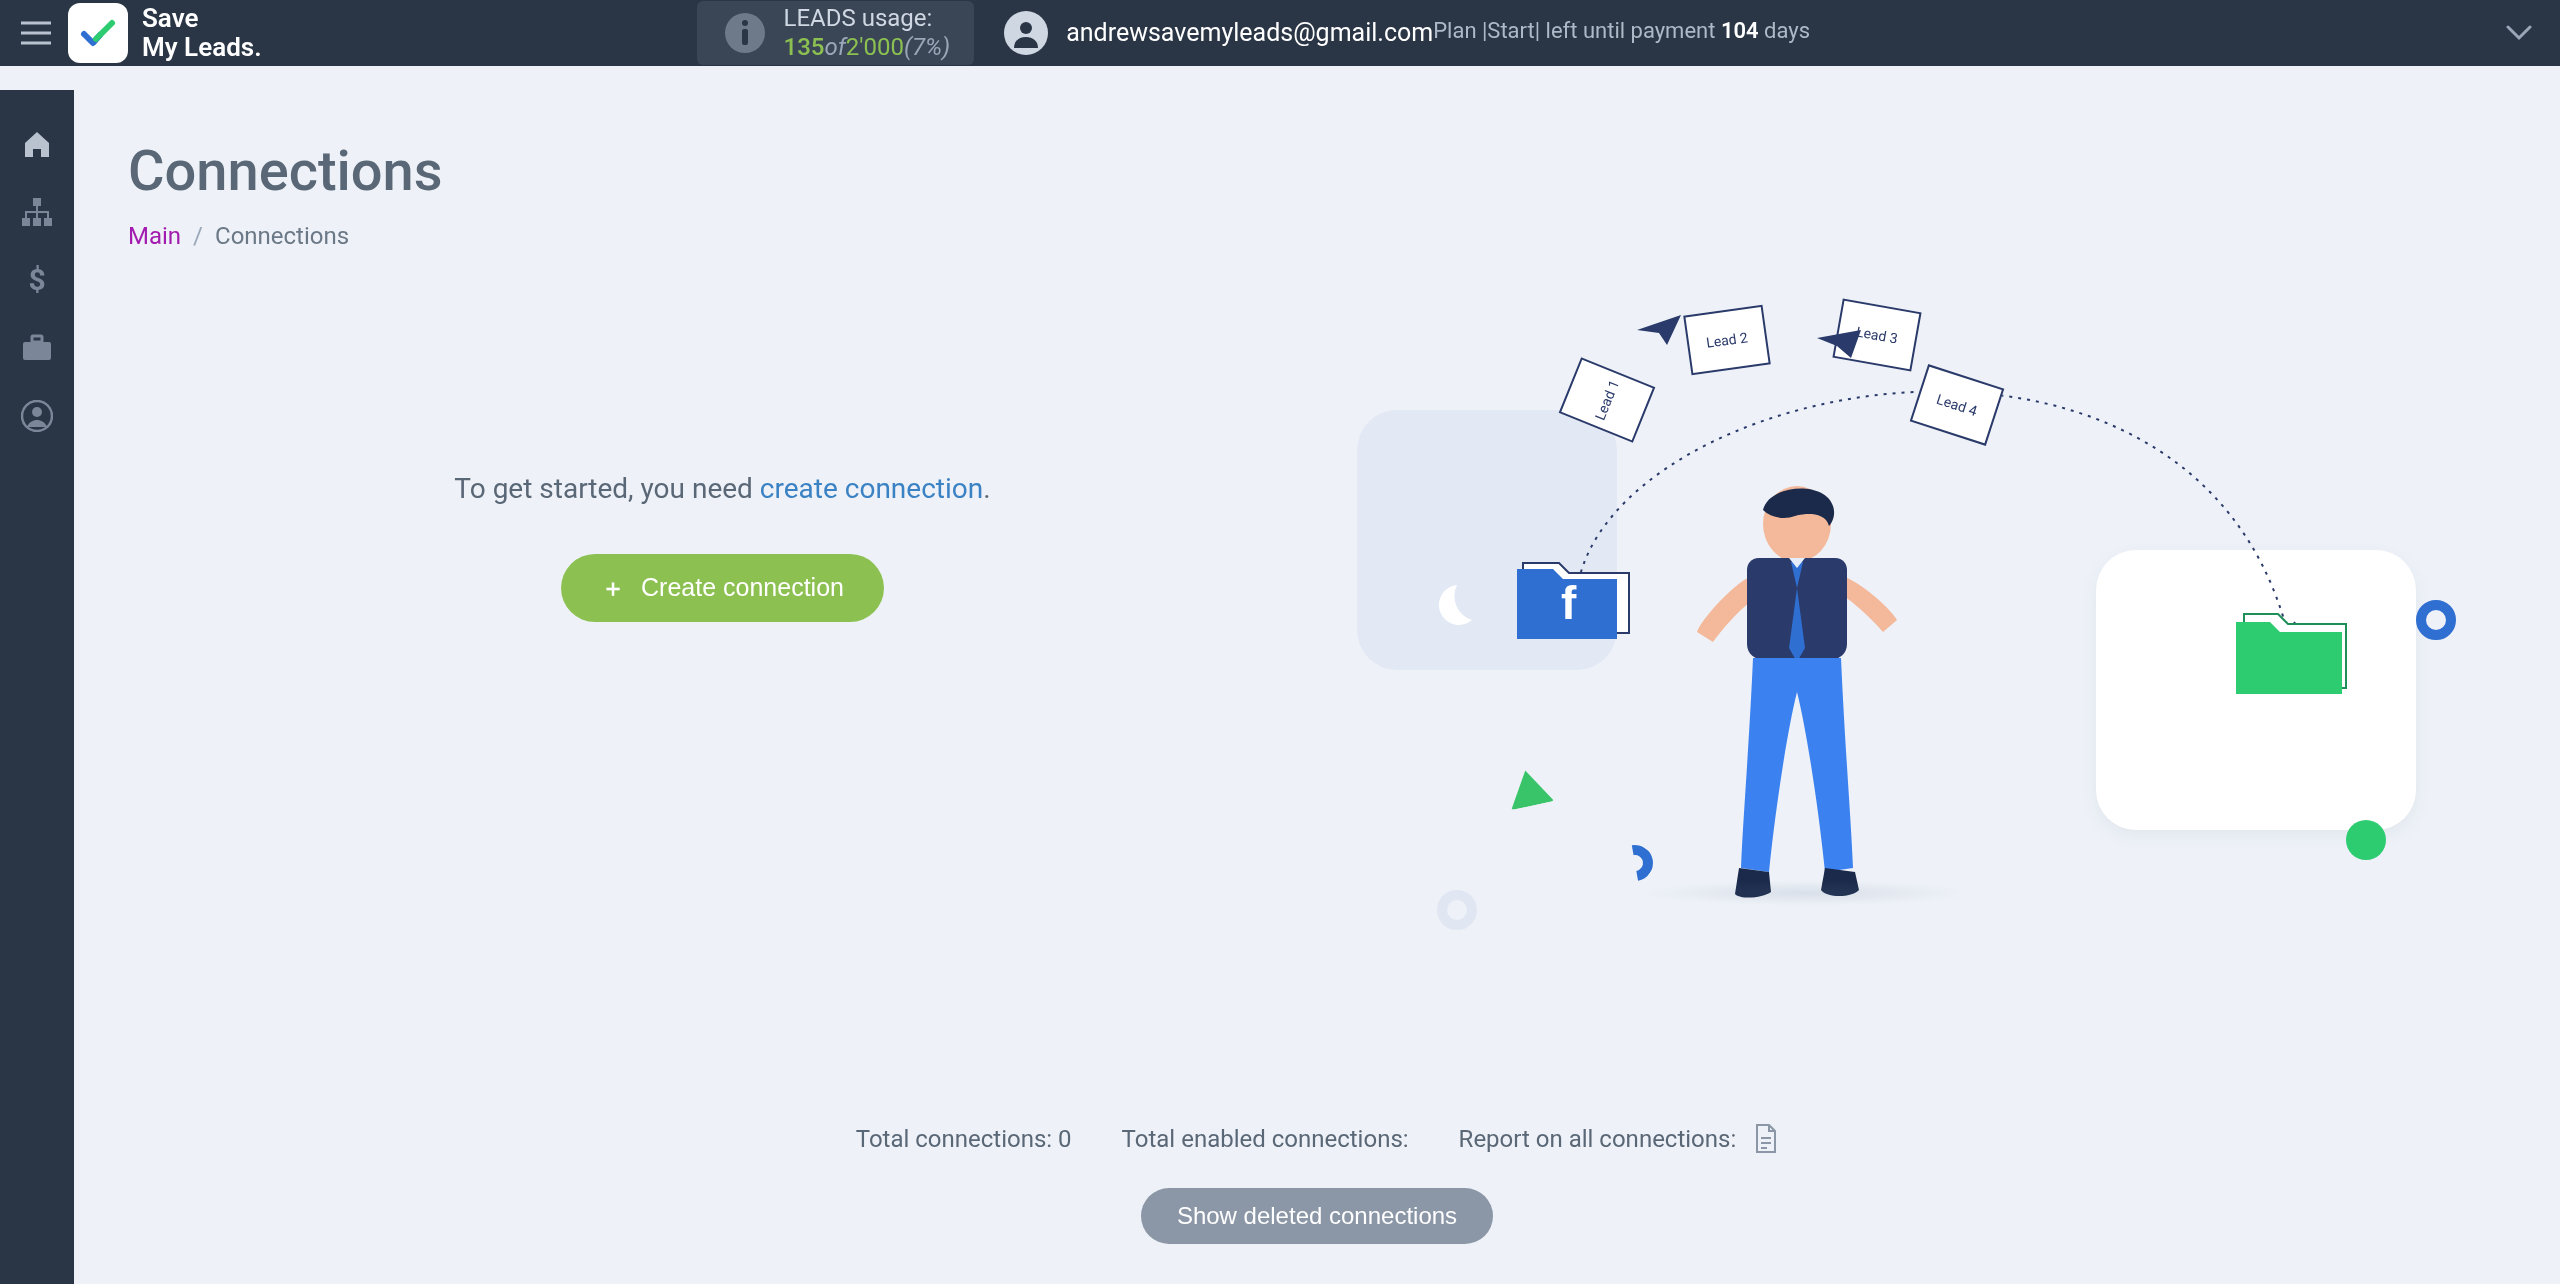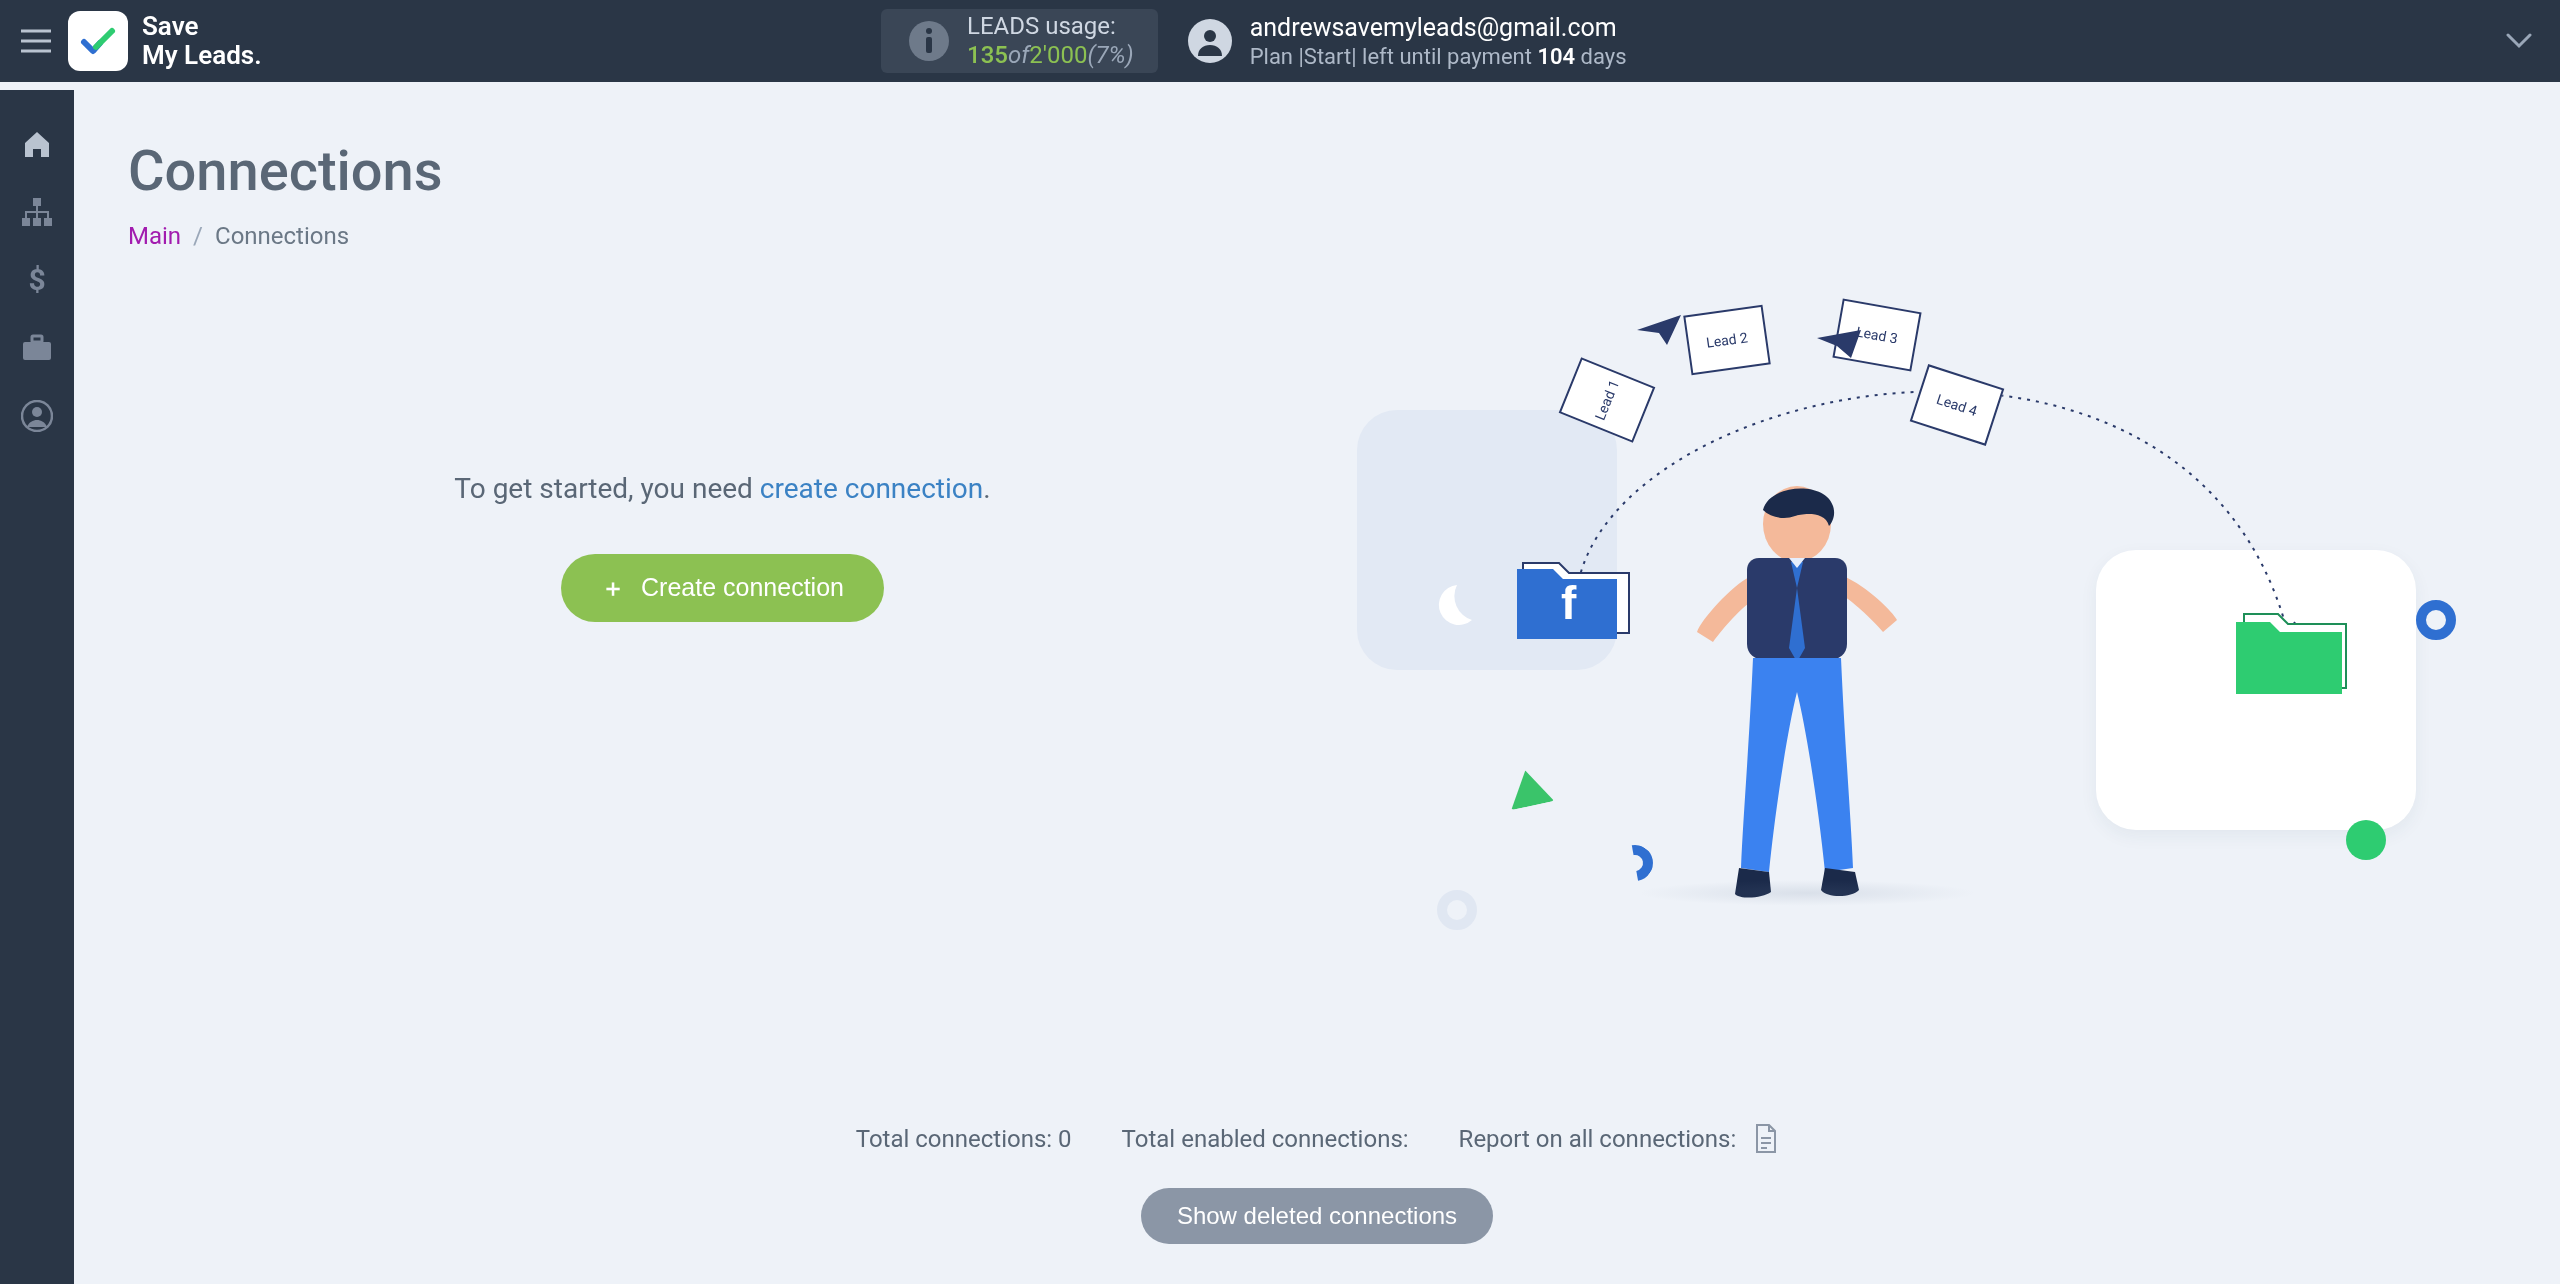--- a/index.html
+++ b/index.html
@@ -7,21 +7,21 @@
   font-family: -apple-system, BlinkMacSystemFont, "Segoe UI", Roboto, Helvetica, Arial, sans-serif;
   background: #eef2f8;
   color: #3a4a5c;
   width: 2560px;
   height: 1284px;
   overflow: hidden;
   transform-origin: top left;
 }
 
 .topbar {
-  height: 82px;
+  height: 66px;
   background: #2a3646;
   display: flex;
   align-items: center;
   padding: 0 28px 0 14px;
   color: #fff;
   position: relative;
   z-index: 10;
 }
 .menu-btn {
   width: 44px; height: 44px;
@@ -60,21 +60,21 @@
 .leads-nums .of { color: #9aa7b8; font-style: italic; }
 .leads-nums .total { color: #8cc152; }
 .leads-nums .pct { color: #9aa7b8; font-style: italic; }
 .user-block { display: flex; align-items: center; gap: 18px; margin-left: 30px; }
 .user-avatar {
   width: 44px; height: 44px; border-radius: 50%;
   background: #cfd7e2;
   display:flex; align-items:center; justify-content:center;
   color:#2a3646;
 }
-.user-text { display: flex; flex-direction: column; line-height: 1.25; }
+.user-text { display: flex; flex-direction: row; line-height: 1.25; }
 .user-email { font-size: 25px; color: #fff; }
 .user-plan { font-size: 22px; color: #aeb9c8; }
 .user-plan .days { color: #fff; font-weight: 600; }
 .chevron { margin-left: auto; padding-left: 260px; color: #9aa7b8; cursor: pointer; }
 
 
 .sidebar {
   position: absolute;
   top: 90px; left: 0; bottom: 0;
   width: 74px;

